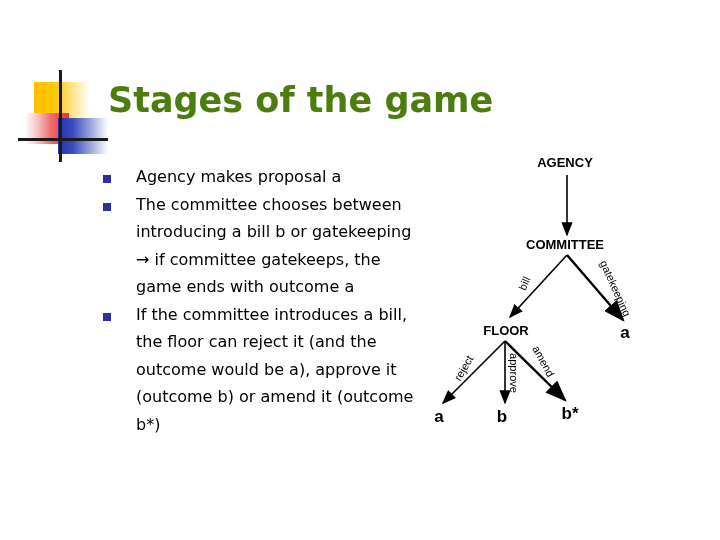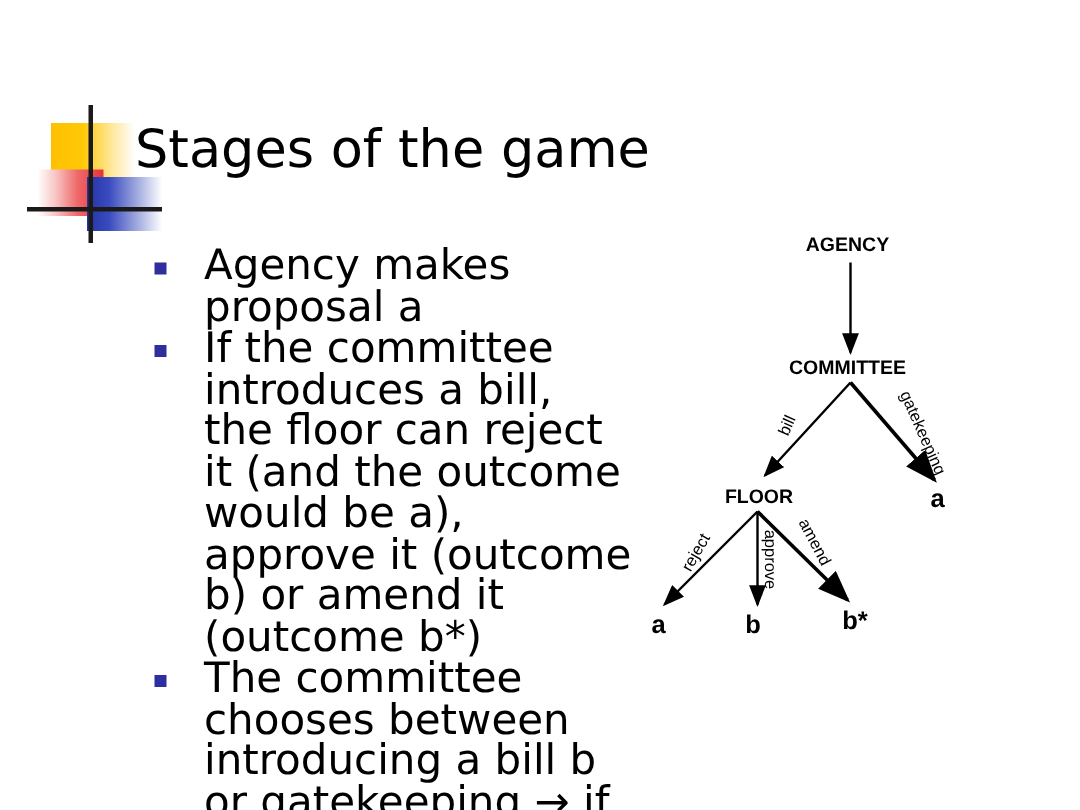--- a/index.html
+++ b/index.html
@@ -41,27 +41,28 @@
     background: #1a1a1a;
   }
   .deco-hline {
     left: 0px; top: 68px; width: 90px; height: 3px;
     background: #1a1a1a;
   }
 
   
   #title {
     position: absolute;
-    left: 90px;
+    left: 108px;
     top: 80px;
     font-size: 35px;
-    color: #000000;
+    color: #4d7c0f;
     font-family: "DejaVu Sans", sans-serif;
     letter-spacing: 0px;
     white-space: nowrap;
+    font-weight: bold;
   }
 
   
   #bullets {
     position: absolute;
     left: 96px;
     top: 163px;
     width: 325px;
   }
   .bullet-row {
@@ -71,21 +72,21 @@
   }
   .bullet-marker {
     position: absolute;
     left: 7px;
     top: 12px;
     width: 8px;
     height: 8px;
     background: #2e2e9e;
   }
   .bullet-text {
-    font-size: 28px;
+    font-size: 16px;
     line-height: 27.5px;
     color: #000000;
     font-family: "DejaVu Sans", sans-serif;
   }
 
   
   #tree {
     position: absolute;
     left: 410px;
     top: 145px;
@@ -124,25 +125,25 @@
 
 <div id="title">Stages of the game</div>
 
 <div id="bullets">
   <div class="bullet-row">
     <span class="bullet-marker"></span>
     <span class="bullet-text">Agency makes proposal a</span>
   </div>
   <div class="bullet-row">
     <span class="bullet-marker"></span>
-    <span class="bullet-text">If the committee introduces a bill, the floor can reject it (and the outcome would be a), approve it (outcome b) or amend it (outcome b*)</span>
+    <span class="bullet-text">The committee chooses between introducing a bill b or gatekeeping → if committee gatekeeps, the game ends with outcome a</span>
   </div>
   <div class="bullet-row">
     <span class="bullet-marker"></span>
-    <span class="bullet-text">The committee chooses between introducing a bill b or gatekeeping → if committee gatekeeps, the game ends with outcome a</span>
+    <span class="bullet-text">If the committee introduces a bill, the floor can reject it (and the outcome would be a), approve it (outcome b) or amend it (outcome b*)</span>
   </div>
 </div>
 
 <div id="tree">
   <svg width="310" height="300" viewBox="0 0 310 300" xmlns="http://www.w3.org/2000/svg">
     <defs>
       <marker id="arrowhead" markerWidth="9" markerHeight="7" refX="8" refY="3.5" orient="auto">
         <polygon points="0 0, 9 3.5, 0 7" fill="#000000"></polygon>
       </marker>
     </defs>

